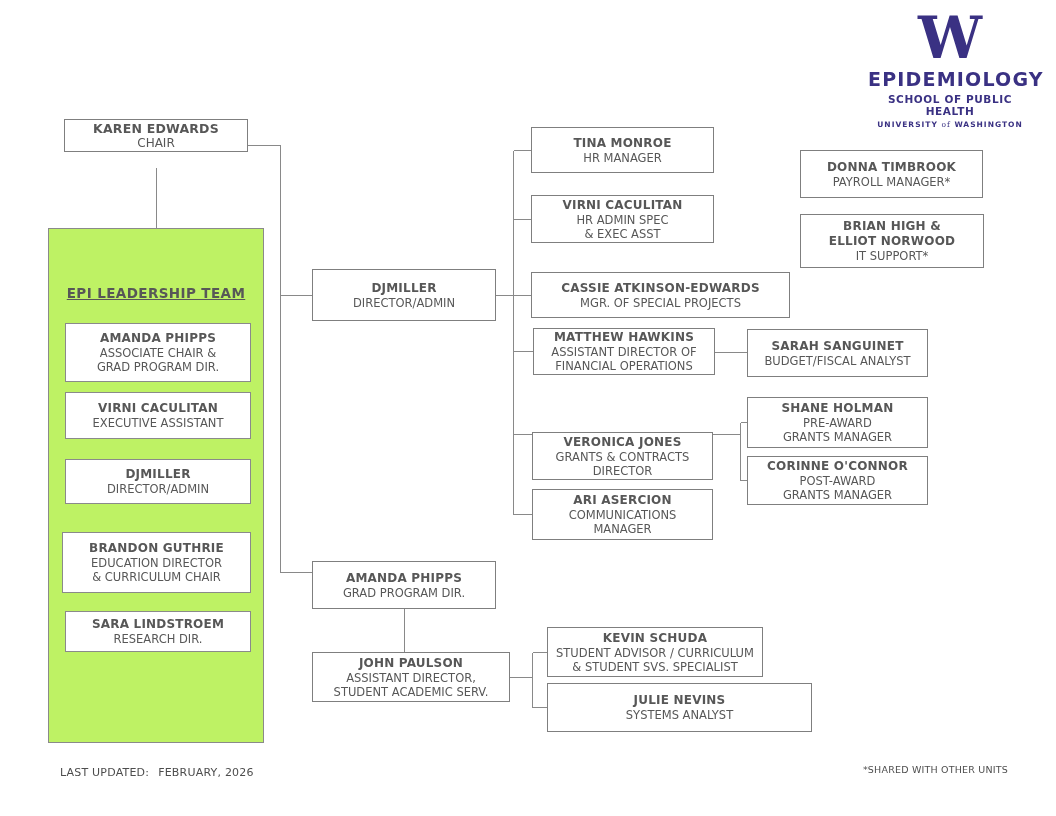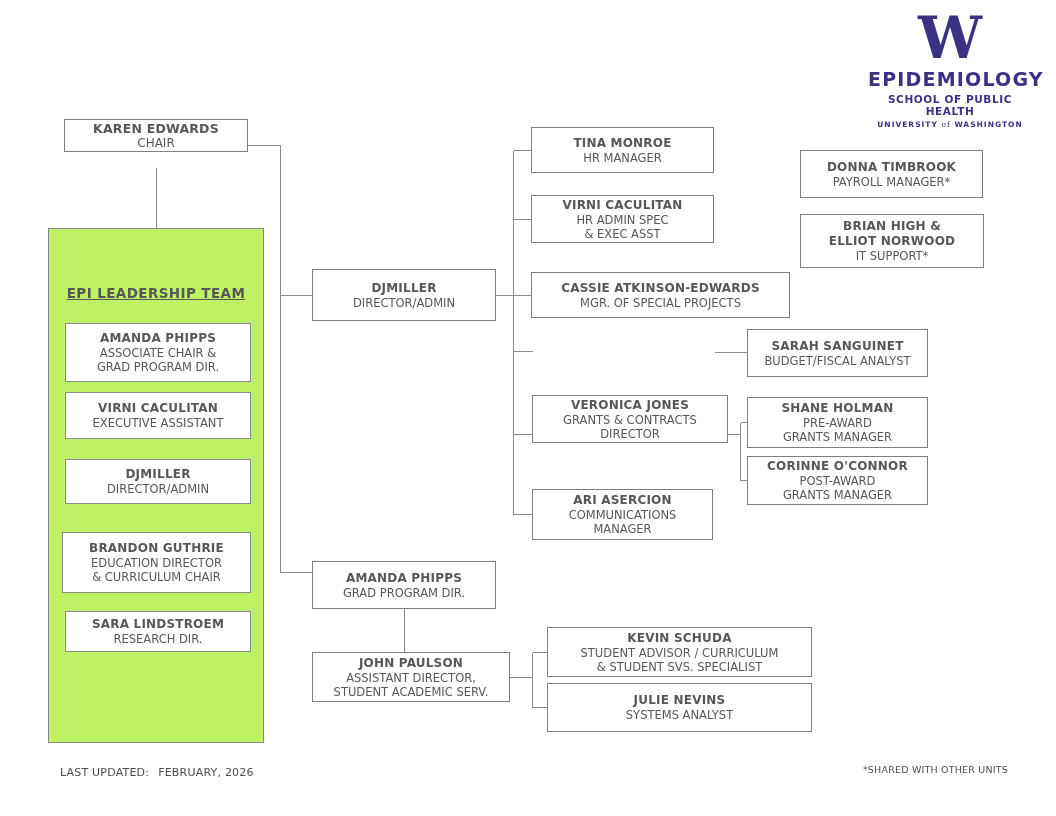--- a/index.html
+++ b/index.html
@@ -120,27 +120,32 @@
     <div class="n">VIRNI CACULITAN</div>
     <div class="t">HR ADMIN SPEC</div>
     <div class="t">&amp; EXEC ASST</div>
   </div>
 
   <div class="box" style="left:531px;top:272px;width:259px;height:46px">
     <div class="n">CASSIE ATKINSON-EDWARDS</div>
     <div class="t">MGR. OF SPECIAL PROJECTS</div>
   </div>
 
+  <div class="box" style="left:533px;top:328px;width:182px;height:47px">
+    <div class="n">MATTHEW HAWKINS</div>
+    <div class="t">ASSISTANT DIRECTOR OF</div>
+    <div class="t">FINANCIAL OPERATIONS</div>
+  </div>
 
   <div class="box" style="left:747px;top:329px;width:181px;height:48px">
     <div class="n">SARAH SANGUINET</div>
     <div class="t">BUDGET/FISCAL ANALYST</div>
   </div>
 
-  <div class="box" style="left:532px;top:395px;width:196px;height:48px">
+  <div class="box" style="left:532px;top:432px;width:181px;height:48px">
     <div class="n">VERONICA JONES</div>
     <div class="t">GRANTS &amp; CONTRACTS</div>
     <div class="t">DIRECTOR</div>
   </div>
 
   <div class="box" style="left:747px;top:397px;width:181px;height:51px">
     <div class="n">SHANE HOLMAN</div>
     <div class="t">PRE-AWARD</div>
     <div class="t">GRANTS MANAGER</div>
   </div>
@@ -172,21 +177,21 @@
     <div class="n">AMANDA PHIPPS</div>
     <div class="t">GRAD PROGRAM DIR.</div>
   </div>
 
   <div class="box" style="left:312px;top:652px;width:198px;height:50px">
     <div class="n">JOHN PAULSON</div>
     <div class="t">ASSISTANT DIRECTOR,</div>
     <div class="t">STUDENT ACADEMIC SERV.</div>
   </div>
 
-  <div class="box" style="left:547px;top:627px;width:265px;height:50px">
+  <div class="box" style="left:547px;top:627px;width:216px;height:50px">
     <div class="n">KEVIN SCHUDA</div>
     <div class="t">STUDENT ADVISOR / CURRICULUM</div>
     <div class="t">&amp; STUDENT SVS. SPECIALIST</div>
   </div>
 
   <div class="box" style="left:547px;top:683px;width:265px;height:49px">
     <div class="n">JULIE NEVINS</div>
     <div class="t">SYSTEMS ANALYST</div>
   </div>
 

